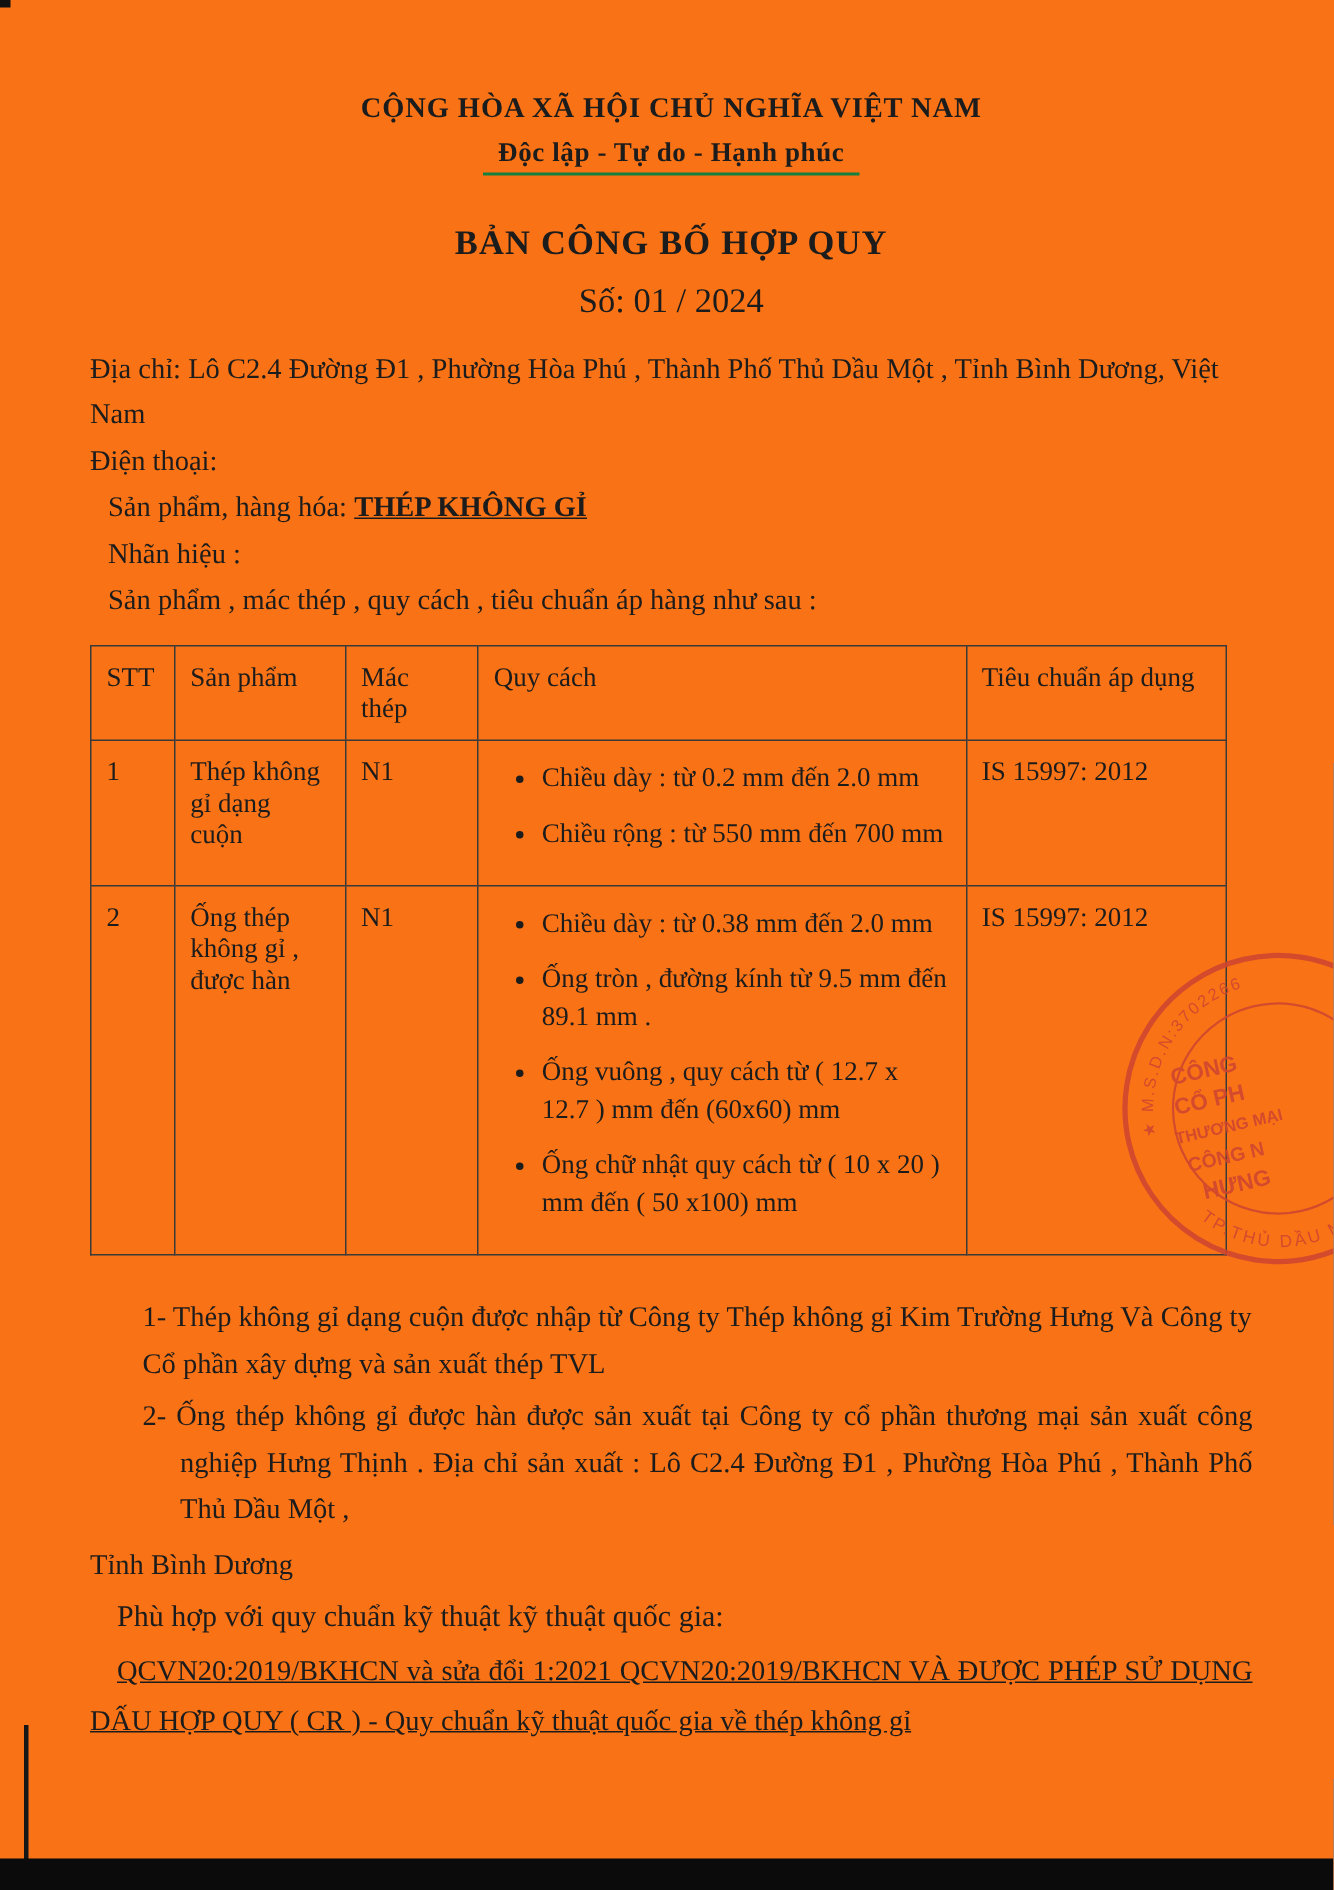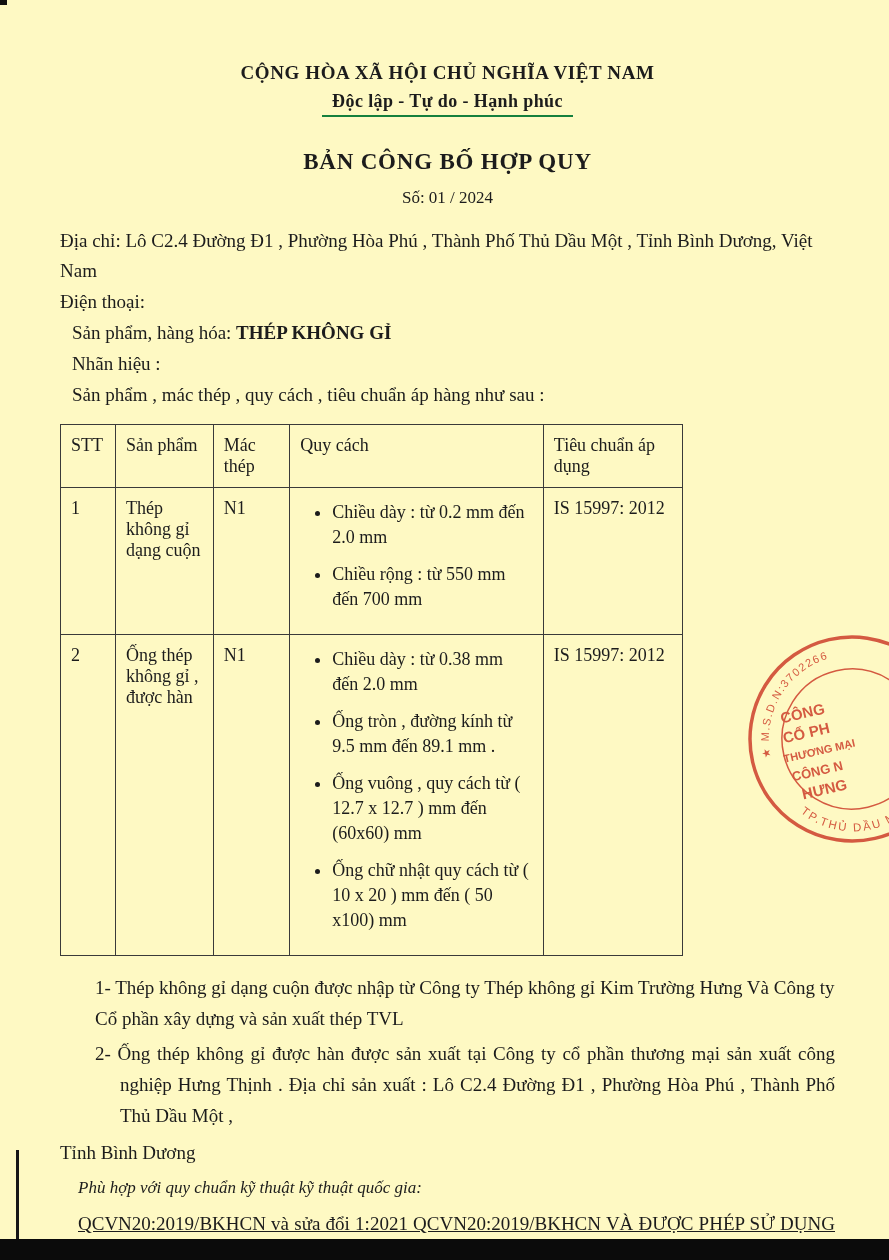--- a/index.html
+++ b/index.html
@@ -2,21 +2,21 @@
 <html><head>
 <meta charset="utf-8">
 <style>
   * { box-sizing: border-box; margin: 0; padding: 0; }
   html, body { background: #888; }
   .page {
     position: relative;
     width: 889px;
     height: 1260px;
     margin: 0 auto;
-    background: #fef9c3;
+    background: #f97316;
     overflow: hidden;
     font-family: "Liberation Serif", "DejaVu Serif", serif;
     color: #1c1c1c;
   }
   .content {
     position: absolute;
     top: 0; left: 0; right: 0; bottom: 0;
     padding: 62px 54px 0 60px;
   }
   .center { text-align: center; }
@@ -36,51 +36,51 @@
   }
   .doc-title {
     margin-top: 32px;
     font-size: 23px;
     font-weight: bold;
     letter-spacing: 0.8px;
     text-align: center;
   }
   .doc-number {
     margin-top: 13px;
-    font-size: 17px;
+    font-size: 23px;
   }
   .info { margin-top: 18px; font-size: 19px; line-height: 30px; }
   .info p { margin-top: 1px; }
   .indented { padding-left: 12px; }
-  .bold { font-weight: bold; }
+  .bold { font-weight: bold; text-decoration: underline; }
 
   table.spec-table {
     margin-top: 14px;
     border-collapse: collapse;
-    width: 623px;
+    width: 758px;
     font-size: 18px;
   }
   table.spec-table th, table.spec-table td {
     border: 1px solid #3a3a3a;
     vertical-align: top;
     padding: 10px 10px;
     font-weight: normal;
     text-align: left;
   }
   th.col-stt, td.col-stt { text-align: center; }
   td.col-product { text-align: justify; }
   td.col-grade { padding-left: 22px; }
   ul.specs { list-style: disc; padding-left: 32px; margin: 2px 0 0 0; }
   ul.specs li { margin-bottom: 12px; line-height: 25px; }
 
-  .notes { margin-top: 16px; font-size: 19px; line-height: 31px; }
+  .notes { margin-top: 26px; font-size: 19px; line-height: 31px; }
   .note { padding-left: 35px; margin-top: 4px; }
   .note.hanging { padding-left: 60px; text-indent: -25px; text-align: justify; }
   .province { margin-top: 6px; font-size: 19px; line-height: 31px; }
-  .conformity { margin-top: 4px; padding-left: 18px; font-size: 17px; line-height: 31px; font-style: italic; }
+  .conformity { margin-top: 4px; padding-left: 18px; font-size: 20px; line-height: 31px; }
   .regulation {
     margin-top: 4px;
     font-size: 19px;
     line-height: 33px;
     text-align: justify;
     text-indent: 18px;
     text-decoration: underline;
   }
 
   .stamp {

